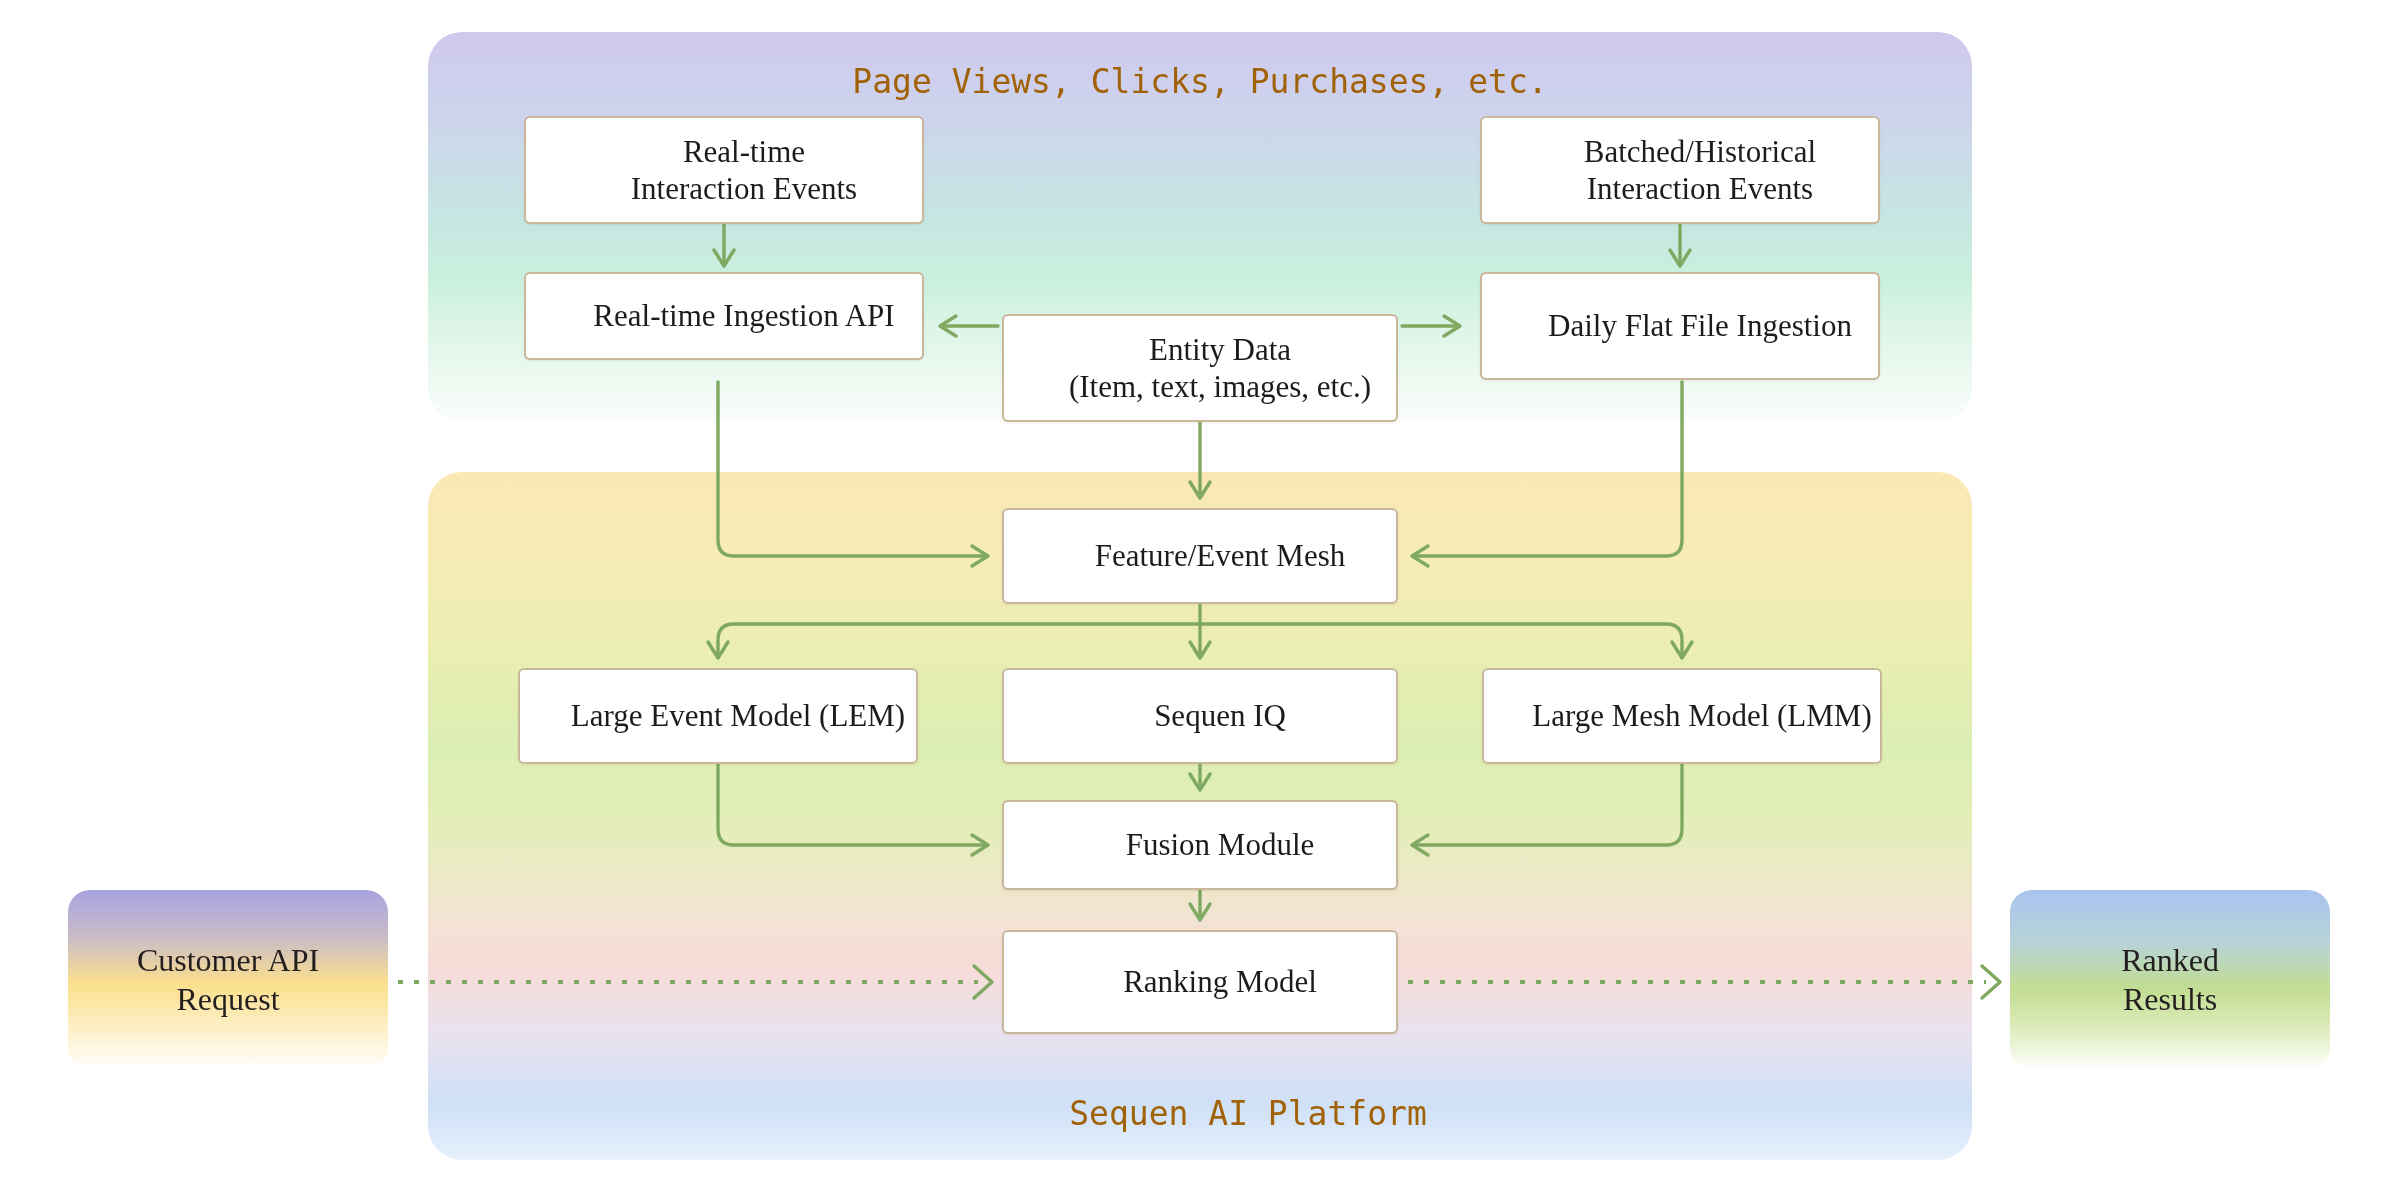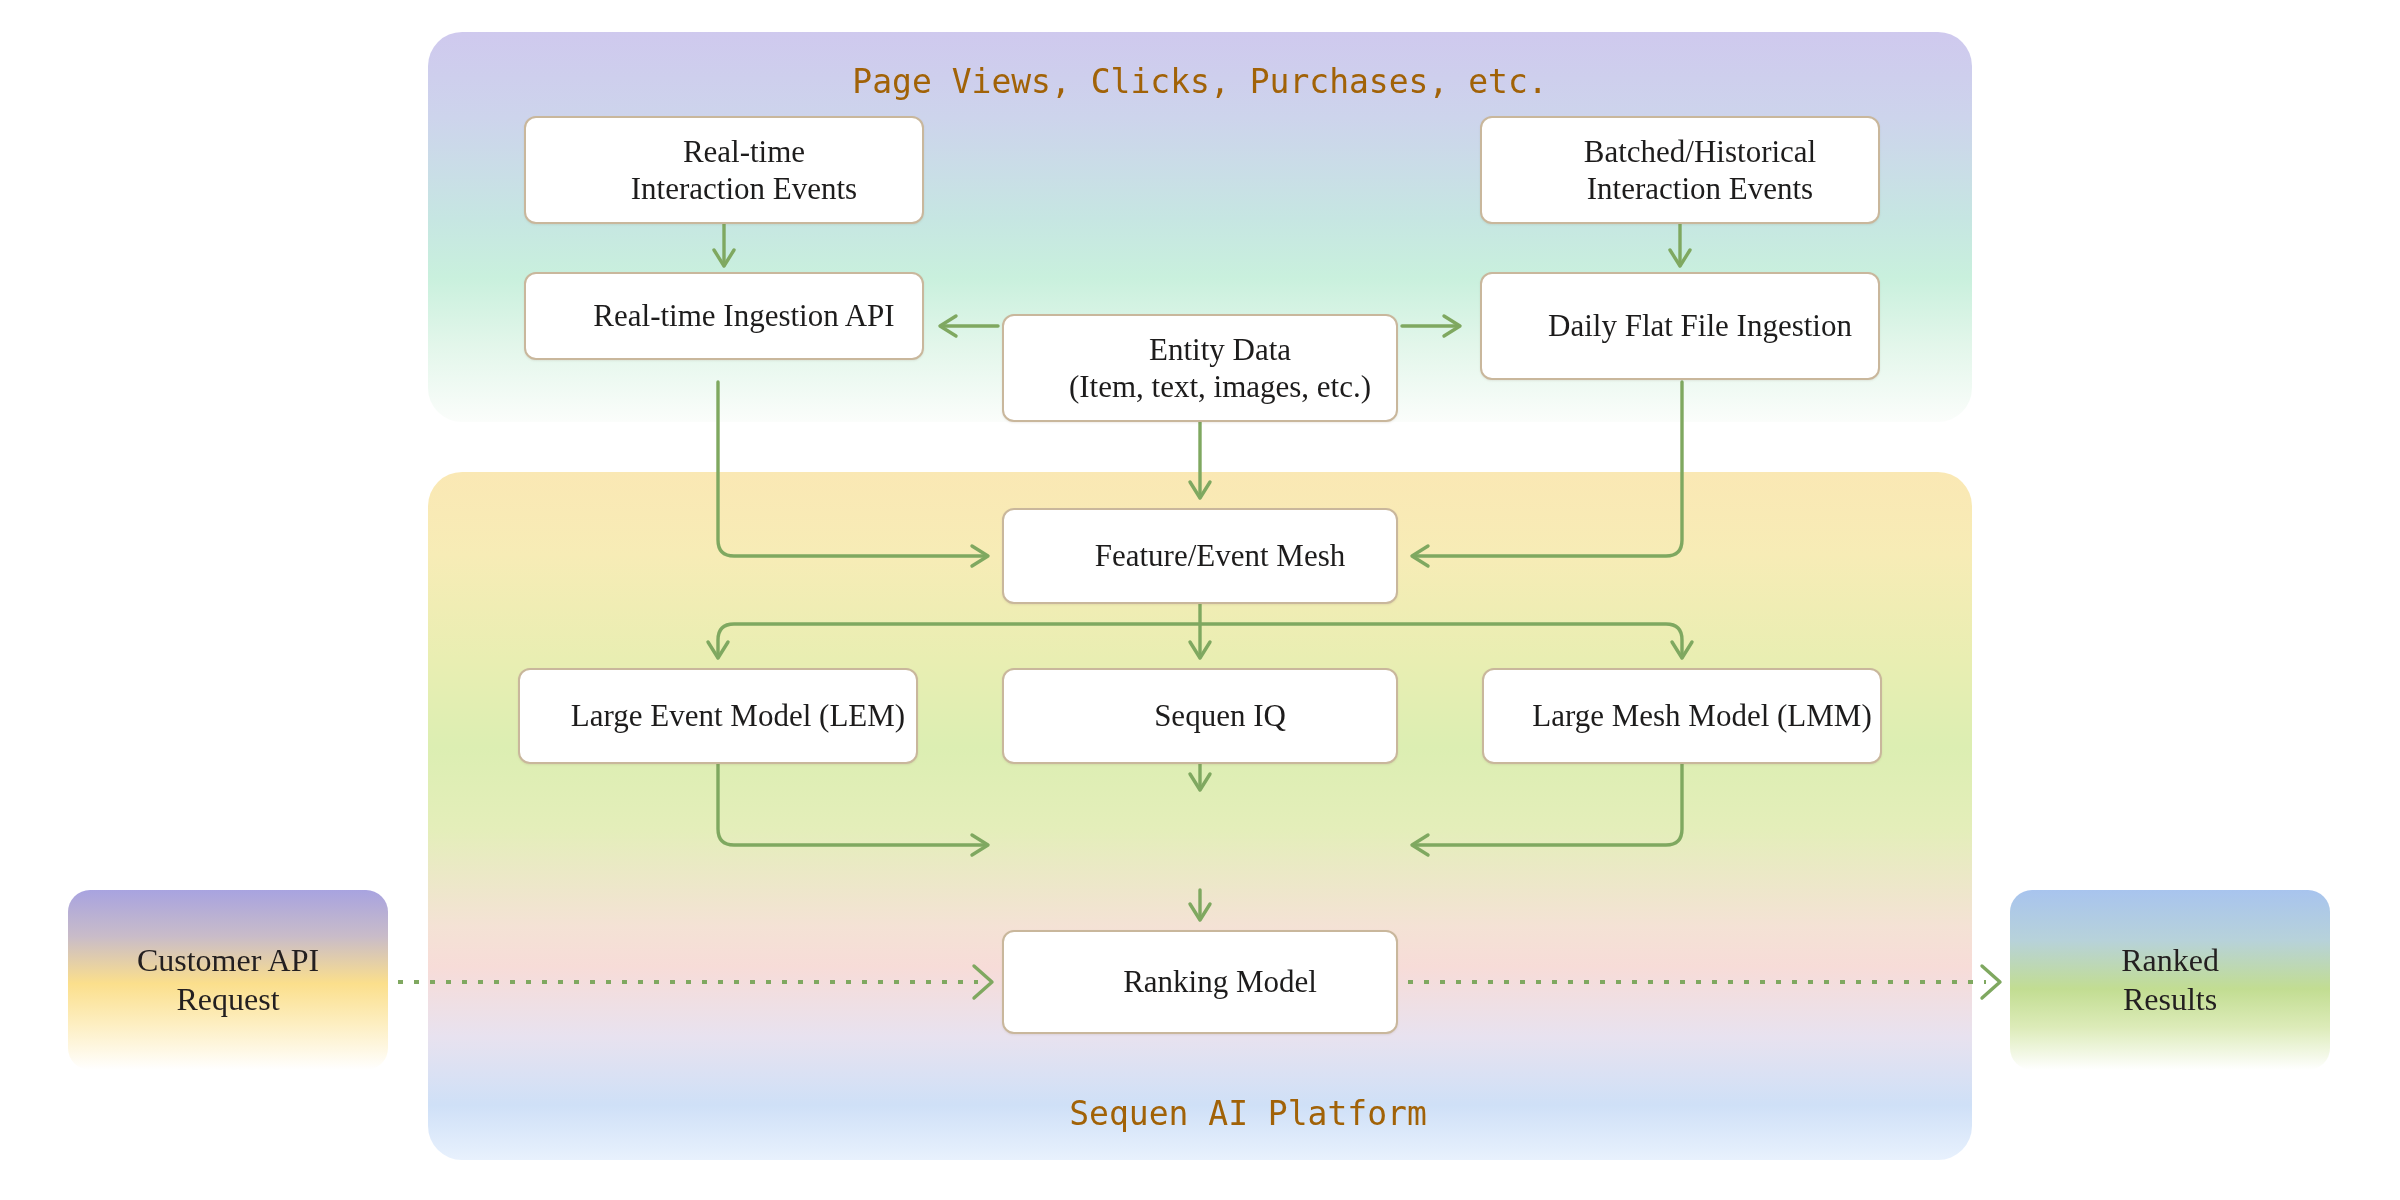--- a/index.html
+++ b/index.html
@@ -87,21 +87,21 @@
       #c2dd92 55%,
       #dcebb8 76%,
       #ffffff 100%);
   }
 
   
   .node {
     position: absolute;
     background: #ffffff;
     border: 2px solid #c9b79c;
-    border-radius: 12px;
+    border-radius: 6px;
     display: flex;
     align-items: center;
     justify-content: center;
     text-align: center;
     line-height: 1.2;
     font-size: 31px;
     color: #1d1c1c;
     box-sizing: border-box;
     box-shadow: 0 1px 2px rgba(120,100,70,0.12);
     padding-left: 40px;
@@ -264,20 +264,23 @@
   </div>
 
   <div class="node" id="node-sequen-iq">
     <span>Sequen IQ</span>
   </div>
 
   <div class="node" id="node-lmm">
     <span>Large Mesh Model (LMM)</span>
   </div>
 
+  <div class="node" id="node-fusion">
+    <span>Fusion Module</span>
+  </div>
 
   <div class="node" id="node-ranking">
     <span>Ranking Model</span>
   </div>
 
   <div class="ext-card" id="card-customer-request">
     <span>
       <span>Customer API</span><br>
       <span>Request</span>
     </span>

